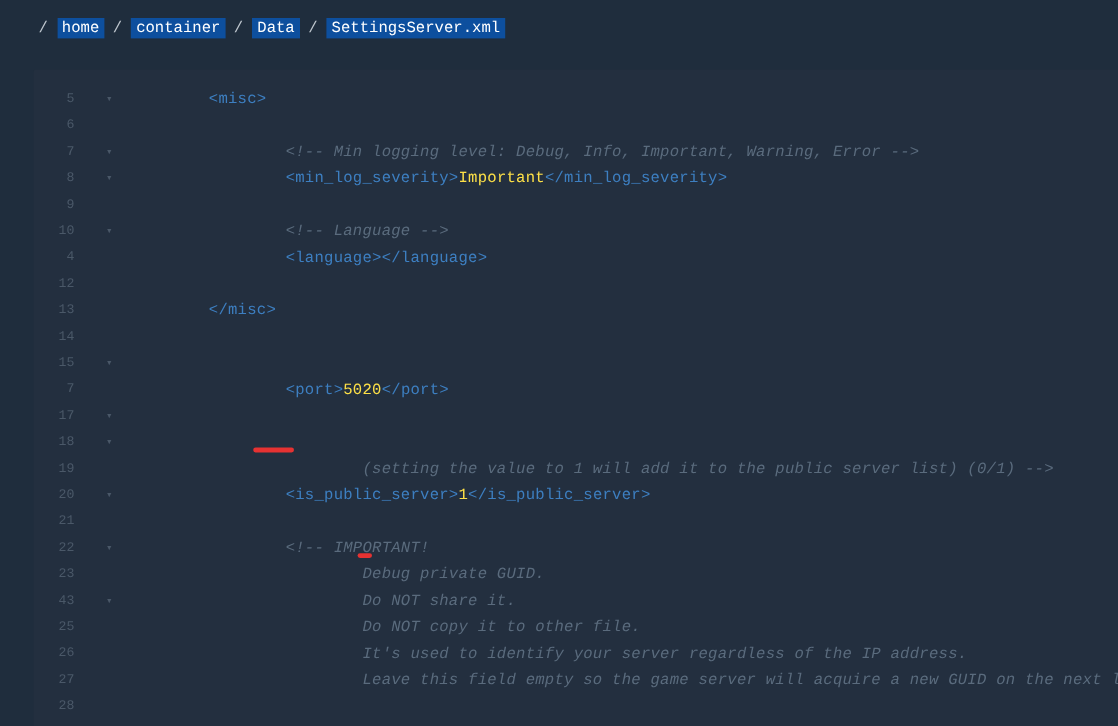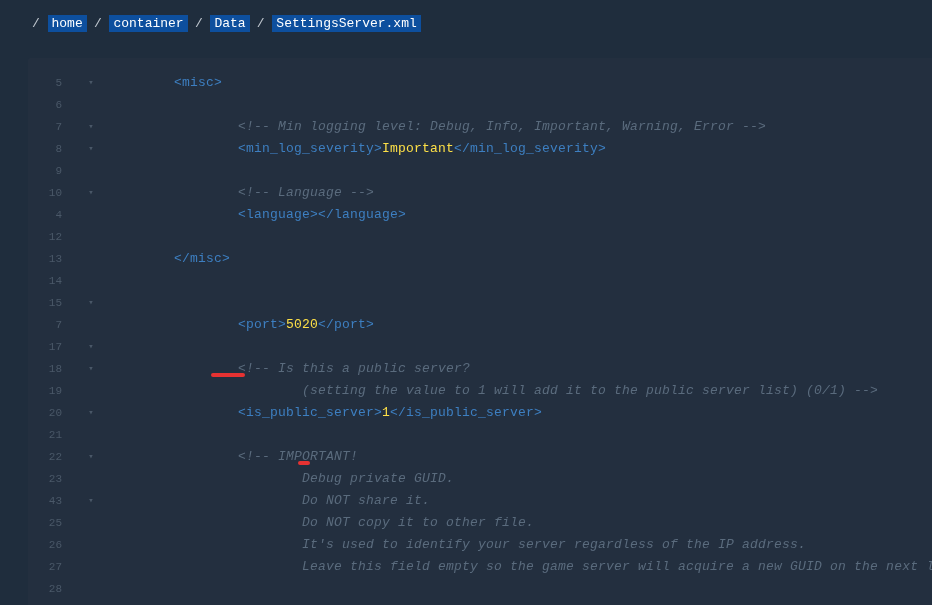--- a/index.html
+++ b/index.html
@@ -95,21 +95,21 @@
       <div class="ln"><span>                </span><span class="tg">&lt;min_log_severity&gt;</span><span class="tx">Important</span><span class="tg">&lt;/min_log_severity&gt;</span></div>
       <div class="ln"><span></span></div>
       <div class="ln"><span>                </span><span class="cm">&lt;!-- Language --&gt;</span></div>
       <div class="ln"><span>                </span><span class="tg">&lt;language&gt;</span><span class="tg">&lt;/language&gt;</span></div>
       <div class="ln"><span></span></div>
       <div class="ln"><span>        </span><span class="tg">&lt;/misc&gt;</span></div>
       <div class="ln"><span></span></div>
       <div class="ln"><span></span></div>
       <div class="ln"><span>                </span><span class="tg">&lt;port&gt;</span><span class="tx">5020</span><span class="tg">&lt;/port&gt;</span></div>
       <div class="ln"><span></span></div>
-      <div class="ln"><span>                </span><span class="cm">&lt;!-- Is this a public server?</span></div>
+      <div class="ln"><span>                </span></div>
       <div class="ln"><span>                        </span><span class="cm">(setting the value to 1 will add it to the public server list) (0/1) --&gt;</span></div>
       <div class="ln"><span>                </span><span class="tg">&lt;is_public_server&gt;</span><span class="tx">1</span><span class="tg">&lt;/is_public_server&gt;</span></div>
       <div class="ln"><span></span></div>
       <div class="ln"><span>                </span><span class="cm">&lt;!-- IMPORTANT!</span></div>
       <div class="ln"><span>                        </span><span class="cm">Debug private GUID.</span></div>
       <div class="ln"><span>                        </span><span class="cm">Do NOT share it.</span></div>
       <div class="ln"><span>                        </span><span class="cm">Do NOT copy it to other file.</span></div>
       <div class="ln"><span>                        </span><span class="cm">It's used to identify your server regardless of the IP address.</span></div>
       <div class="ln"><span>                        </span><span class="cm">Leave this field empty so the game server will acquire a new GUID on the next launch</span></div>
     </div>

